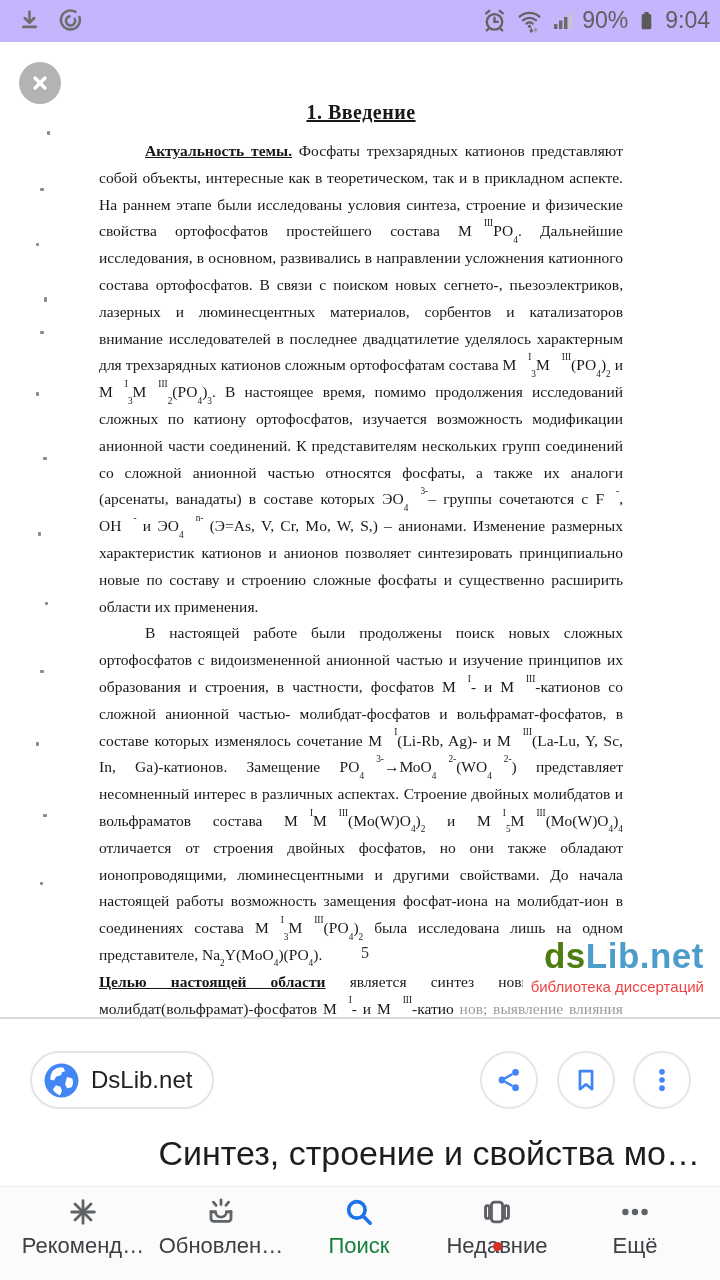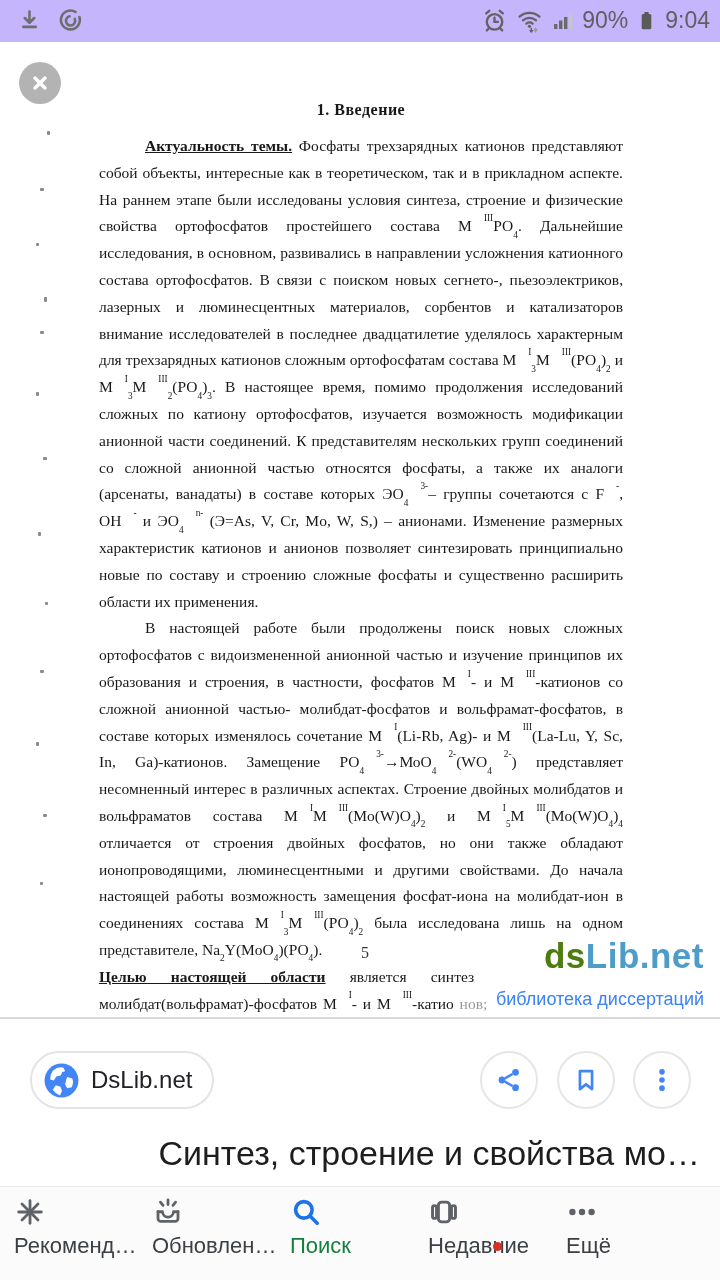--- a/index.html
+++ b/index.html
@@ -13,37 +13,37 @@
   .sb-right .sb-txt{font-size:23px;color:#5f5f5f;}
   .sb-ic{display:block;}
 
   
   .close-btn{position:absolute;left:19px;top:62px;width:42px;height:42px;border-radius:50%;
              background:rgba(150,150,150,0.72);display:flex;align-items:center;justify-content:center;cursor:pointer;}
 
   
   .doc{position:absolute;left:99px;top:101px;width:524px;color:#181818;
        font-family:"Liberation Serif","DejaVu Serif",serif;}
-  .doc-title{font-size:16px;font-weight:bold;text-align:center;margin:0 0 14px 0;letter-spacing:.5px;}
+  .doc-title{font-size:20px;font-weight:bold;text-align:center;margin:0 0 14px 0;letter-spacing:.5px;text-decoration:underline;}
   .dpar{margin:0;font-size:15.5px;line-height:26.8px;text-align:justify;}
   .dpar.ind{text-indent:46px;}
   .dpar sup{font-size:60%;line-height:0;position:relative;top:-0.45em;padding-left:12px;}
   .dpar sub{font-size:60%;line-height:0;position:relative;top:0.25em;}
   .bu{font-weight:bold;text-decoration:underline;}
   .faded{opacity:.45;filter:blur(.6px);}
   .page-num{position:absolute;left:340px;top:944px;width:50px;text-align:center;
             font-family:"Liberation Serif",serif;font-size:16px;color:#333;}
   .speck{position:absolute;background:#8a8a8a;border-radius:1px;}
 
   
   .watermark{position:absolute;right:16px;top:938px;text-align:right;background:#fff;padding-left:8px;}
   .wm-logo{font-size:35px;font-weight:bold;letter-spacing:.5px;line-height:36px;}
   .wm-ds{color:#4d7c0f;}
   .wm-rest{color:#4d9cc9;}
-  .wm-sub{font-size:18px;color:#3b82f6;line-height:26px;margin-top:12px;}
+  .wm-sub{font-size:15px;color:#ef4444;line-height:26px;}
 
   
   .divider{position:absolute;left:0;top:1017px;width:720px;height:2px;background:#d9d9d9;}
 
   
   .toolbar{position:absolute;left:0;top:1019px;width:720px;height:109px;background:#fff;}
   .site-pill{position:absolute;left:30px;top:32px;height:58px;min-width:174px;border:2px solid #e4e4e7;
              border-radius:30px;display:flex;align-items:center;gap:11px;padding:0 20px 0 11px;
              box-sizing:border-box;cursor:pointer;background:#fff;}
   .site-label{font-size:24px;color:#202124;}
@@ -52,21 +52,21 @@
   .rb-share{left:480px;} .rb-bookmark{left:557px;} .rb-more{left:633px;}
 
   
   .title-bar{position:absolute;left:0;top:1128px;width:720px;height:58px;background:#fff;}
   .big-title{position:absolute;left:30px;top:6px;width:670px;font-size:34px;color:#1d1d1f;
              white-space:nowrap;overflow:hidden;text-align:right;}
 
   
   .bottom-nav{position:absolute;left:0;top:1186px;width:720px;height:94px;background:#fbfbfc;
               border-top:1px solid #ededed;display:flex;padding:9px 14px 0;box-sizing:border-box;}
-  .nav-item{width:138px;display:flex;flex-direction:column;color:#5f6368;cursor:pointer;position:relative;}
+  .nav-item{width:138px;display:flex;flex-direction:column;align-items:center;color:#5f6368;cursor:pointer;position:relative;}
   .nav-item.active{color:#1a73e8;}
   .nav-label{font-size:22px;color:#3c4043;margin-top:5px;white-space:nowrap;}
   .nav-item.active .nav-label{color:#15803d;}
   .nav-dot{position:absolute;top:46px;left:50%;margin-left:-4px;width:9px;height:9px;border-radius:50%;background:#d93025;}
 </style>
 </head>
 <body>
 
 <div class="screen">
 

